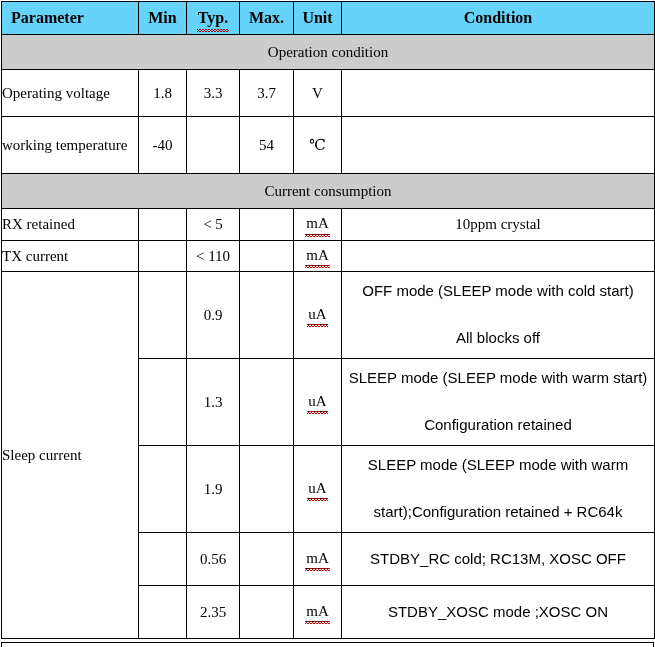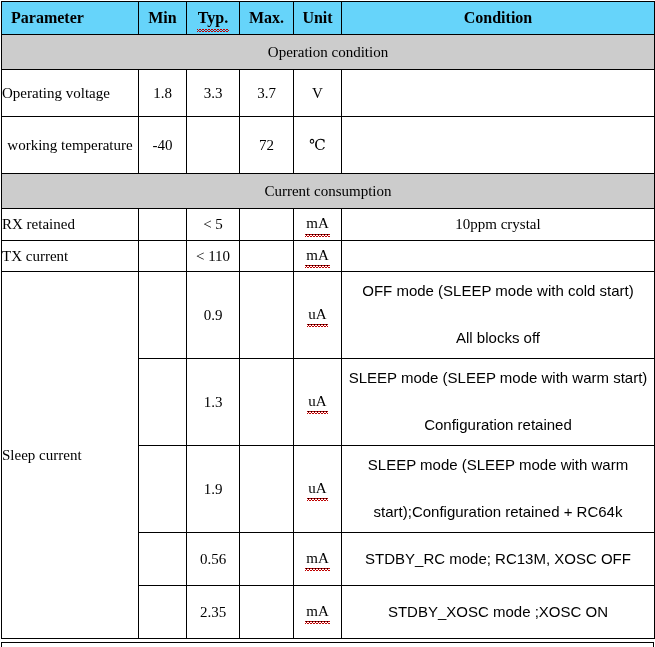--- a/index.html
+++ b/index.html
@@ -72,21 +72,21 @@
     margin-left: 40px;
   }
 
   
   td.param {
     text-align: left;
     padding-left: 7px;
     font-size: 15px;
   }
   td.param-tight {
-    text-align: center;
+    text-align: left;
     padding-left: 0px;
     font-size: 15px;
   }
   td.num {
     text-align: center;
     font-size: 15px;
   }
   td.unit {
     text-align: center;
     font-size: 15px;
@@ -200,21 +200,21 @@
         <td class="num">3.3</td>
         <td class="num">3.7</td>
         <td class="unit">V</td>
         <td class="cond"></td>
       </tr>
 
       <tr class="r-temp">
         <td class="param-tight">working temperature</td>
         <td class="num">-40</td>
         <td class="num"></td>
-        <td class="num">72</td>
+        <td class="num">54</td>
         <td class="unit">℃</td>
         <td class="cond"></td>
       </tr>
 
       <tr>
         <td class="section" colspan="6">Current consumption</td>
       </tr>
 
       <tr class="r-rx">
         <td class="param">RX retained</td>
@@ -267,21 +267,21 @@
           <span class="ln">start);Configuration retained + RC64k</span>
         </td>
       </tr>
 
       <tr class="r-mid">
         <td class="num"></td>
         <td class="num">0.56</td>
         <td class="num"></td>
         <td class="unit"><span class="squiggle underline-thin">mA</span></td>
         <td class="cond-sans">
-          <span class="ln">STDBY_RC mode; RC13M, XOSC OFF</span>
+          <span class="ln">STDBY_RC cold; RC13M, XOSC OFF</span>
         </td>
       </tr>
 
       <tr class="r-mid">
         <td class="num"></td>
         <td class="num">2.35</td>
         <td class="num"></td>
         <td class="unit"><span class="squiggle underline-thin">mA</span></td>
         <td class="cond-sans">
           <span class="ln">STDBY_XOSC mode ;XOSC ON</span>

